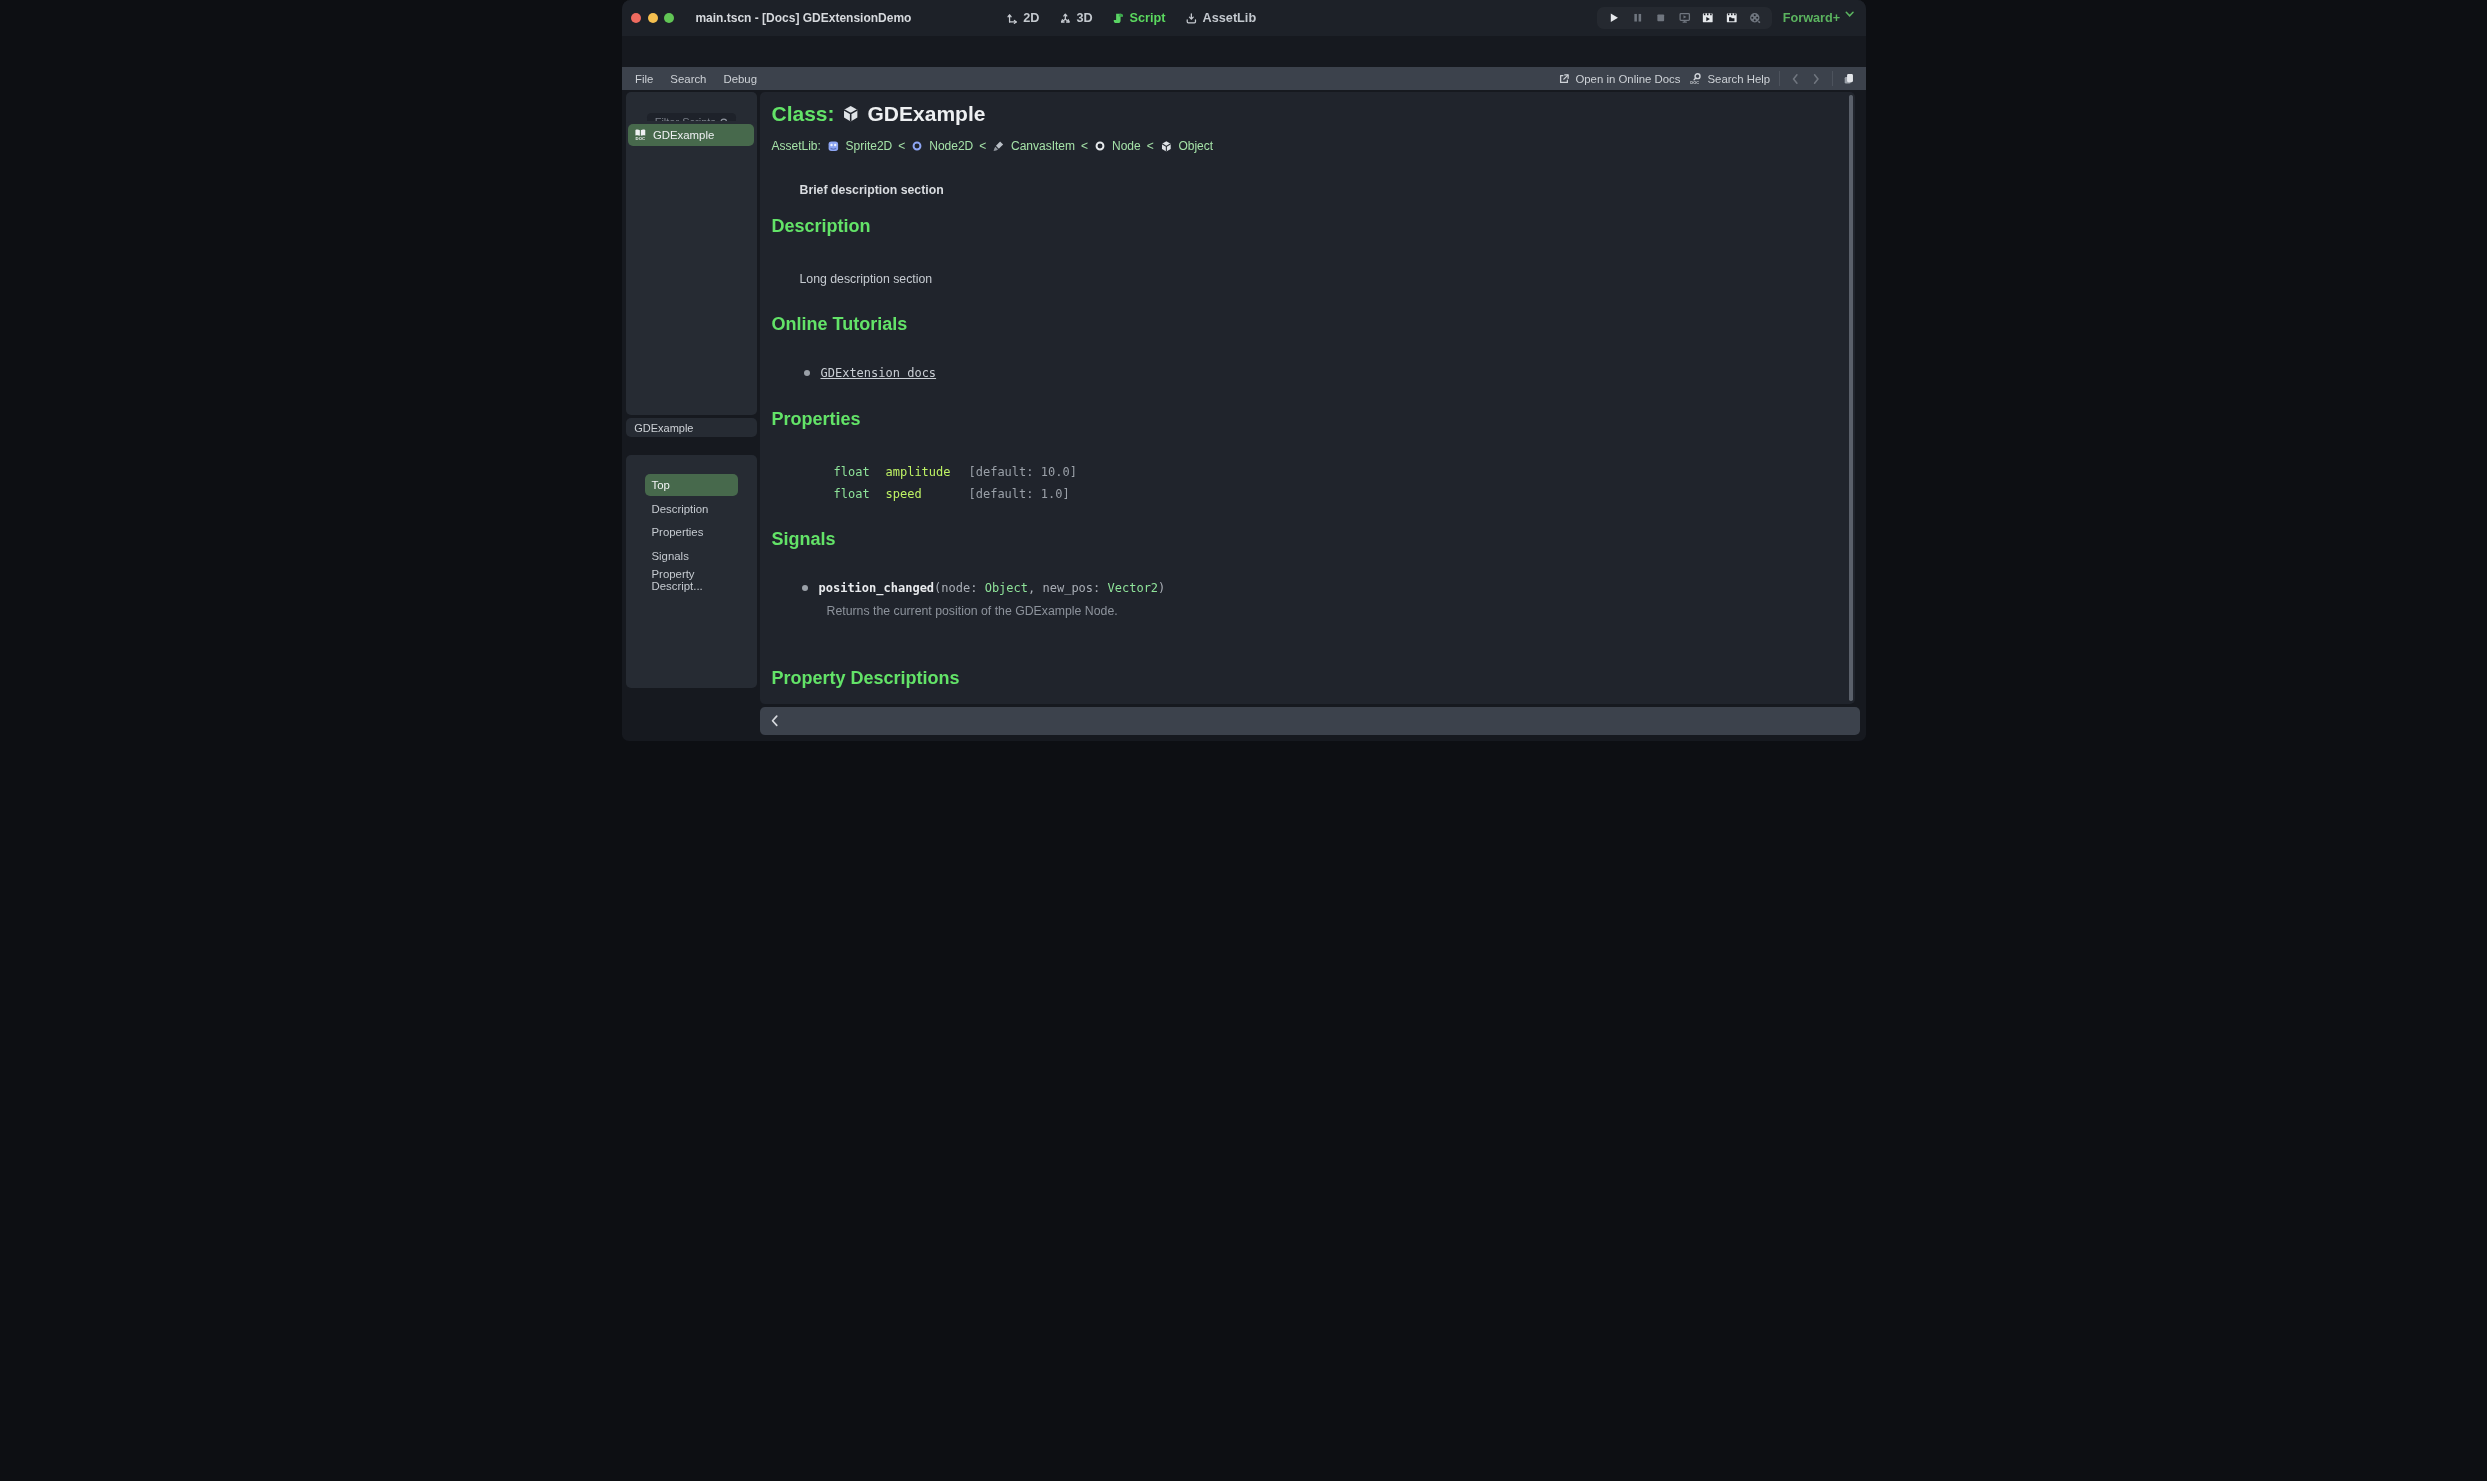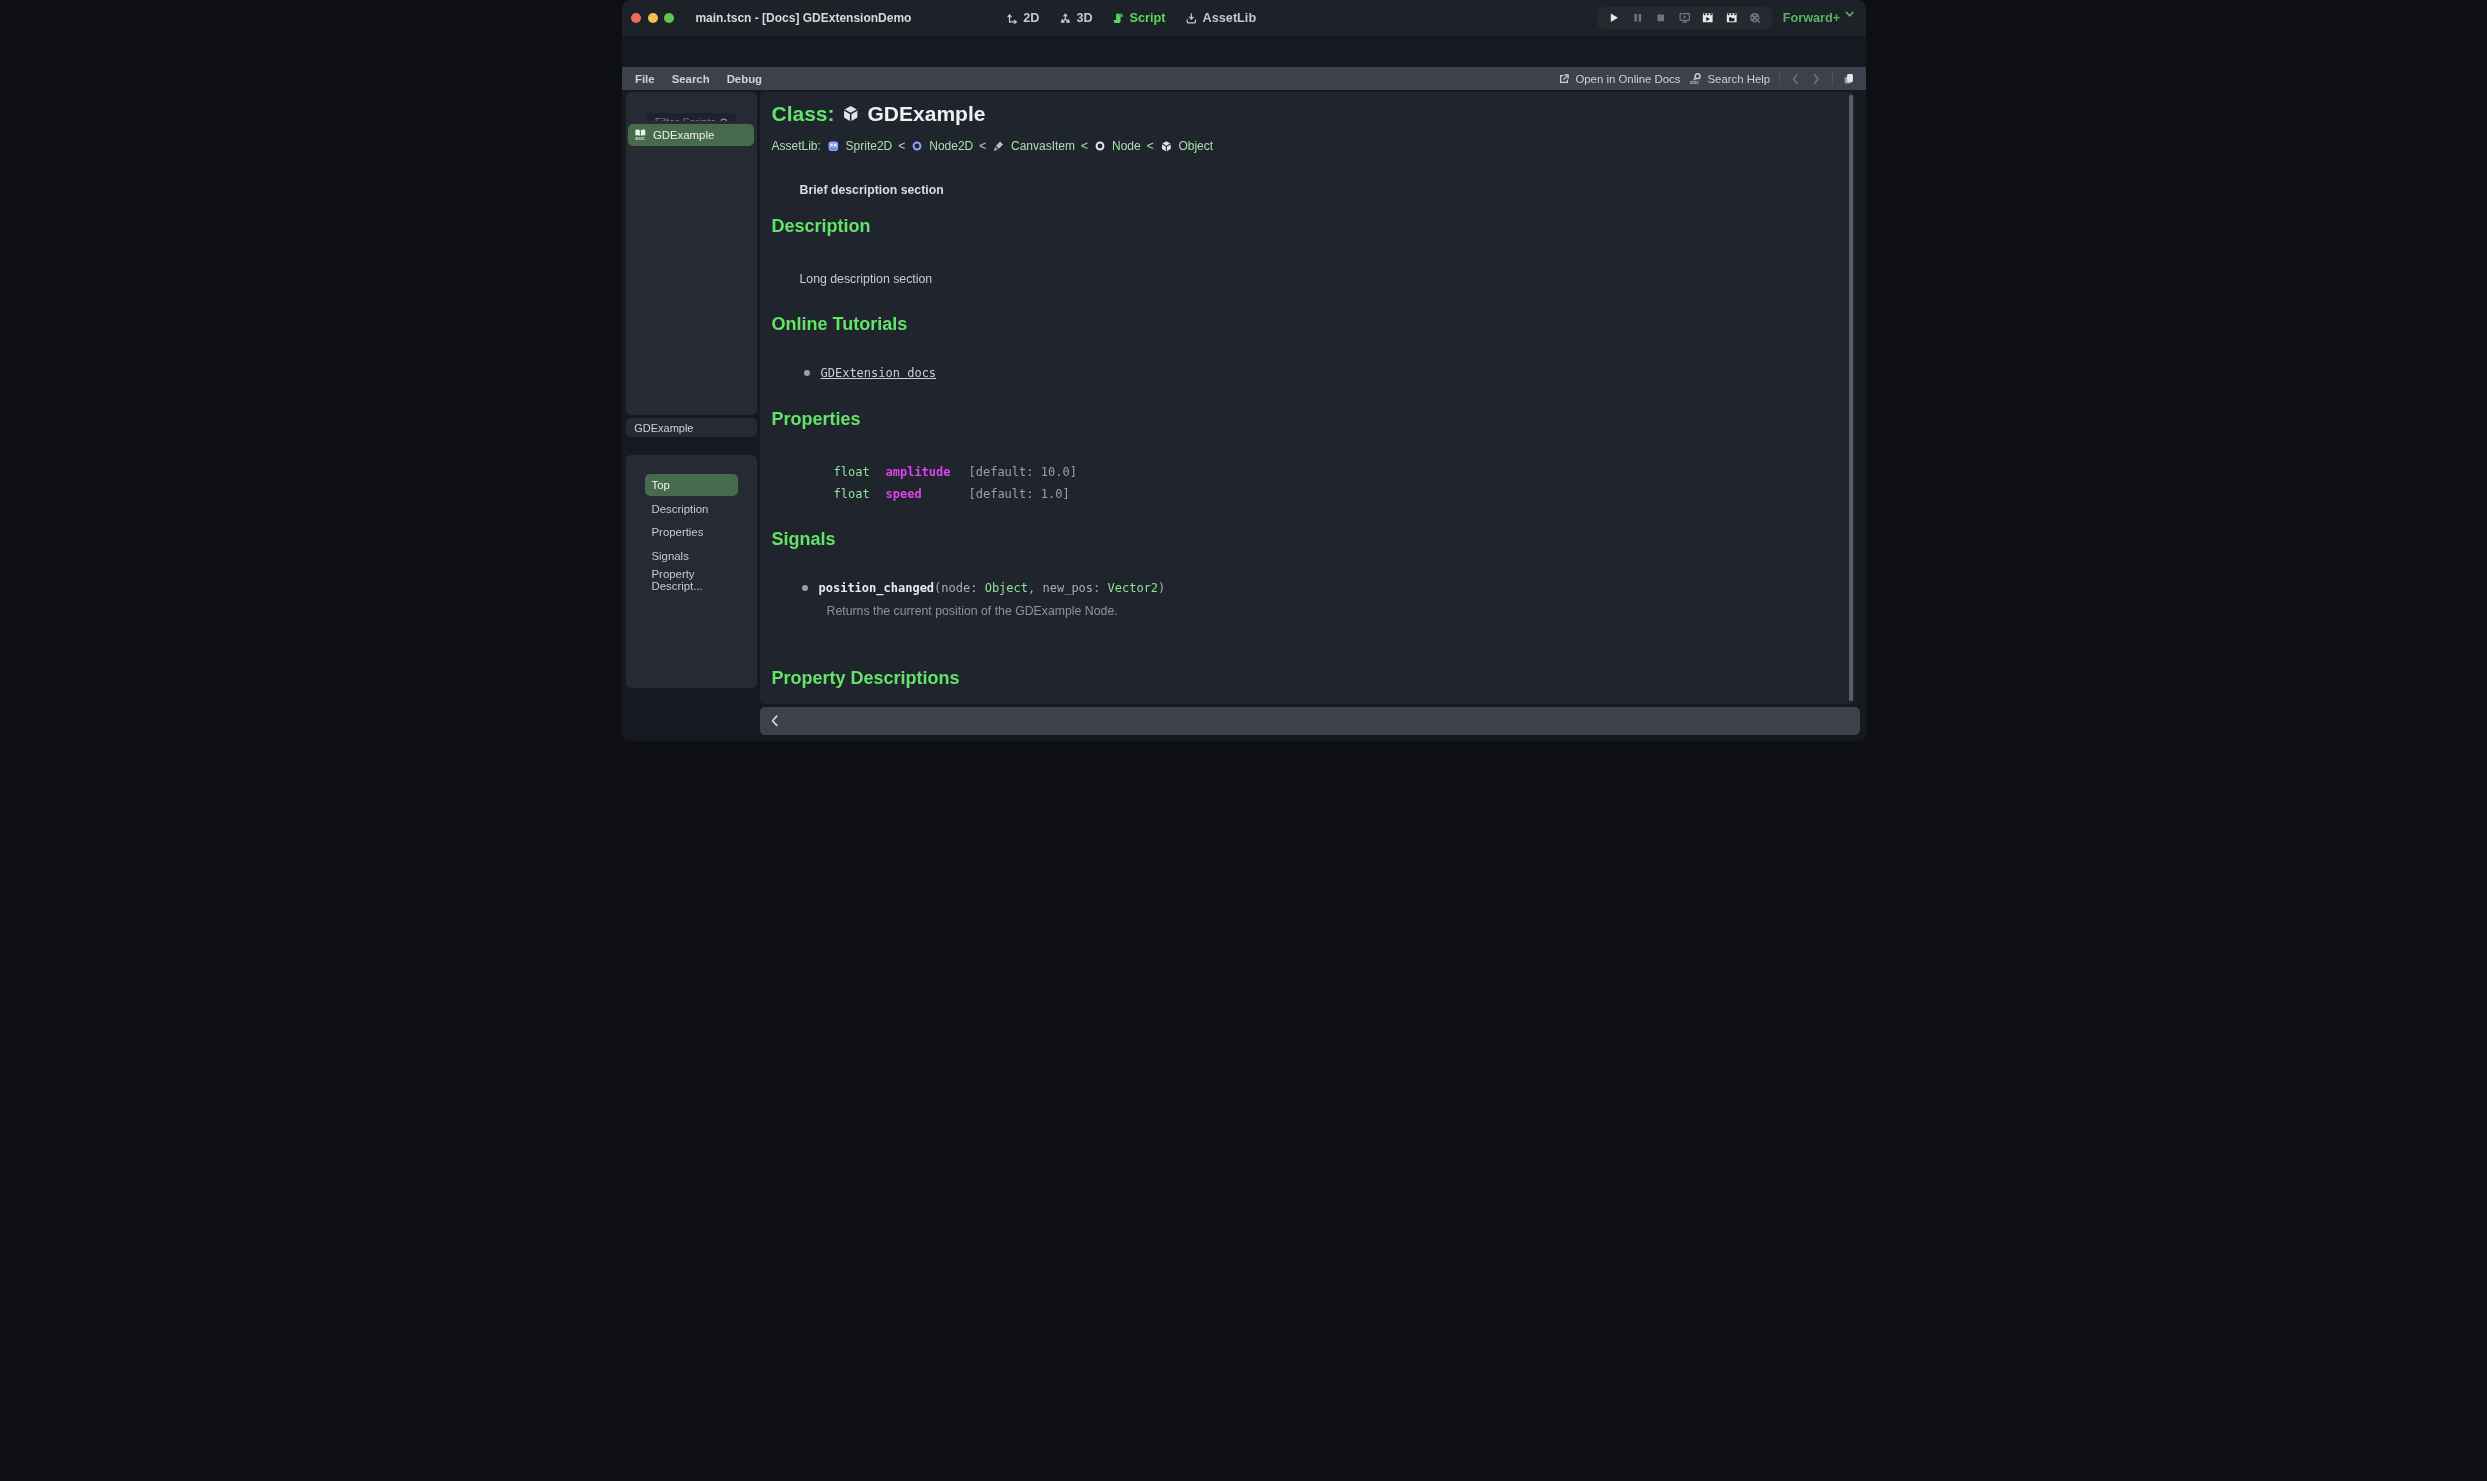--- a/index.html
+++ b/index.html
@@ -30,21 +30,21 @@
   
   .scene-tabs{position:absolute;top:36px;left:0;right:0;height:31px;background:#1a1d24;}
   .scene-tab{position:absolute;left:6px;top:0;height:31px;width:85px;background:#353c47;border-top:1.7px solid #55b95a;border-radius:3.4px 3.4px 0 0;display:flex;align-items:center;gap:6px;padding:0 8.5px;}
   .tab-label{font-size:12px;color:#d9dce0;}
   .tab-close{color:#c9ccd1;font-size:11px;font-weight:bold;line-height:1;margin-left:1.7px;cursor:default;}
   .add-tab{position:absolute;left:100px;top:0;height:31px;display:flex;align-items:center;color:#8d939c;font-size:18.6px;font-weight:normal;padding:0 5px;cursor:default;}
   .expand-btn{position:absolute;right:11px;top:9.3px;cursor:default;}
 
   
   .menubar{position:absolute;top:67px;left:0;right:0;height:23px;background:#3c424c;display:flex;align-items:center;font-size:11.4px;color:#ced2d7;padding-left:5px;}
-  .menu-item{padding:0 8.5px;cursor:default;font-weight:bold;}
+  .menu-item{padding:0 8.5px;cursor:default;}
   .menubar-right{margin-left:auto;display:flex;align-items:center;gap:9.3px;padding-right:10px;}
   .mb-btn{display:flex;align-items:center;gap:5px;cursor:default;white-space:nowrap;}
   .vsep{width:0.8px;height:15px;background:#4d535d;}
   .nav-chev{padding:0 1.7px;cursor:default;}
 
   
   .panel{position:absolute;background:#262b33;border-radius:5px;}
   .filter-panel{left:4.2px;top:92px;width:131px;height:25px;padding:21px;}
   .filter-input{background:#1e222a;border-radius:4.2px;height:18.6px;display:flex;align-items:center;padding:0 6px;}
   .filter-input input{flex:1;min-width:0;background:transparent;border:none;outline:none;color:#c3c8ce;font-size:11px;font-family:"Liberation Sans",sans-serif;}
@@ -67,21 +67,21 @@
   .inherit-link{color:#a5e2a8;text-decoration:none;cursor:default;}
   .brief{left:40px;top:91px;font-size:12.3px;font-weight:bold;color:#d9dce0;}
   .h2{font-size:18px;font-weight:bold;color:#63e368;line-height:1;}
   .body-text{font-size:12.3px;color:#c6cbd1;}
   .tut-item{left:44px;top:274px;display:flex;align-items:center;gap:11px;}
   .bullet{width:6px;height:6px;border-radius:50%;background:#9aa0a8;flex:0 0 auto;}
   .mono{font-family:"DejaVu Sans Mono",monospace;}
   .tut-link{font-size:12px;color:#c9ced4;text-decoration:underline;cursor:default;}
   .props-table{left:74px;top:369px;display:grid;grid-template-columns:52px 83px auto;font-size:12px;line-height:22px;}
   .prop-type{color:#8fe49a;}
-  .prop-name{color:#d946ef;font-weight:bold;}
+  .prop-name{color:#bef264;font-weight:normal;}
   .prop-default{color:#9aa0a8;}
   .signal-line{left:42px;top:489px;display:flex;align-items:center;gap:11px;font-size:12px;}
   .sig-name{color:#e8eaed;font-weight:bold;}
   .sig-punct{color:#a9aeb6;}
   .sig-type{color:#8fe49a;}
   .signal-desc{left:67px;top:512px;font-size:12.3px;color:#8d939c;}
   .scroll-thumb{position:absolute;right:1.7px;top:2.5px;bottom:3.4px;width:3.4px;background:#5a606a;border-radius:1.7px;}
 
   
   .bottombar{position:absolute;left:138px;top:707px;width:1100px;height:28px;background:#3c424c;border-radius:5px;display:flex;align-items:center;padding-left:10px;}

